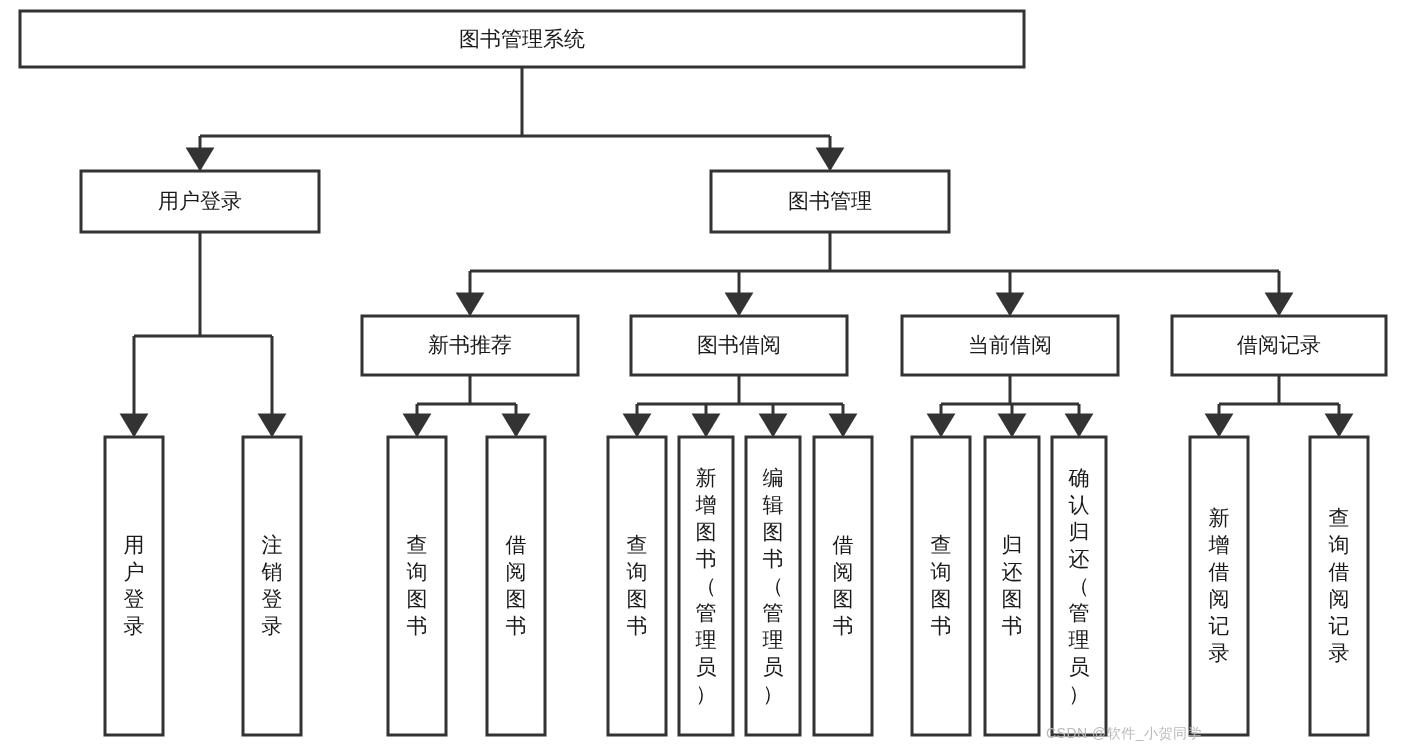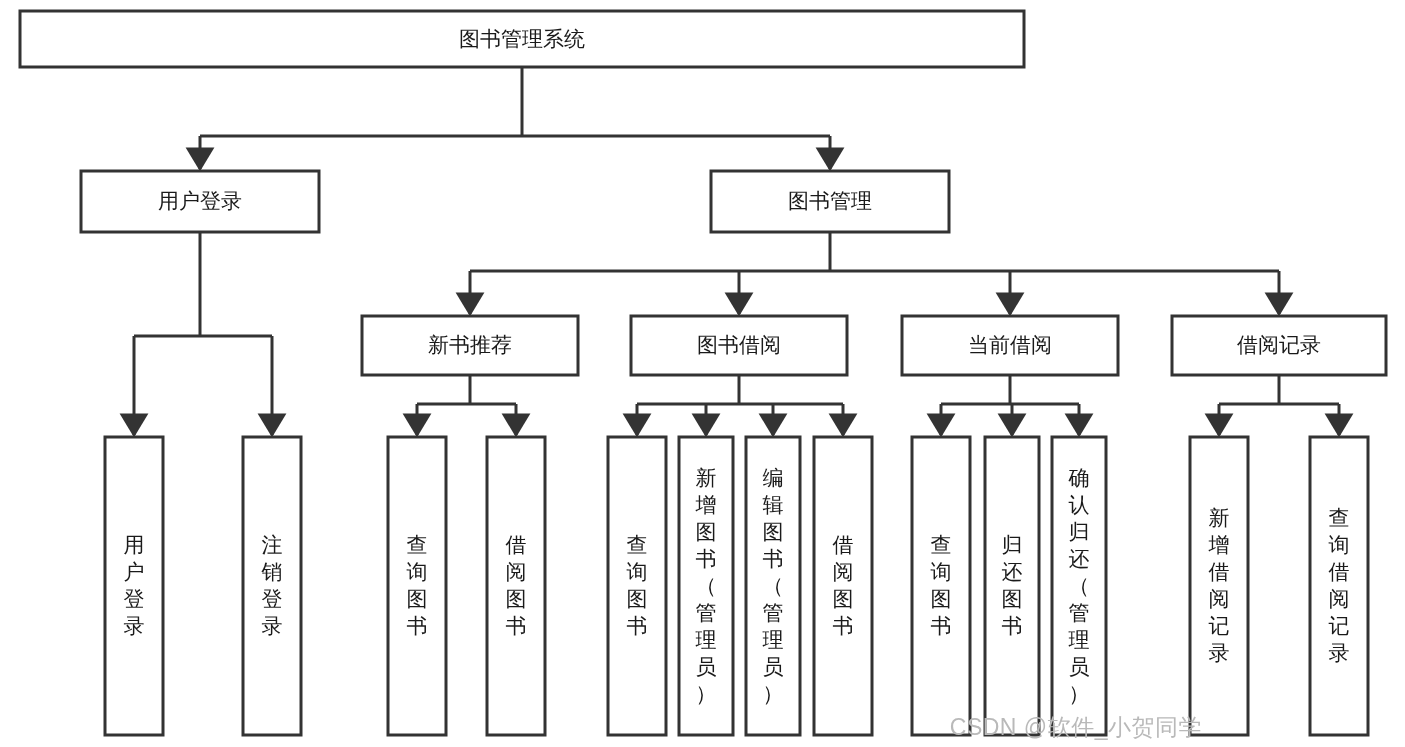--- a/index.html
+++ b/index.html
@@ -52,21 +52,21 @@
     fill: #1a1a1a;
     font-family: "Liberation Sans", "DejaVu Sans", sans-serif;
     font-size: 21px;
     text-anchor: middle;
   }
   .watermark {
     position: absolute;
     right: 12px;
     bottom: 4px;
     color: #b9b9b9;
-    font-size: 23px;
+    font-size: 14px;
     font-family: "Liberation Sans", "DejaVu Sans", sans-serif;
     letter-spacing: 0.5px;
     white-space: nowrap;
     pointer-events: none;
     margin-top: 36px;
   }
 </style>
 </head>
 <body>
 

